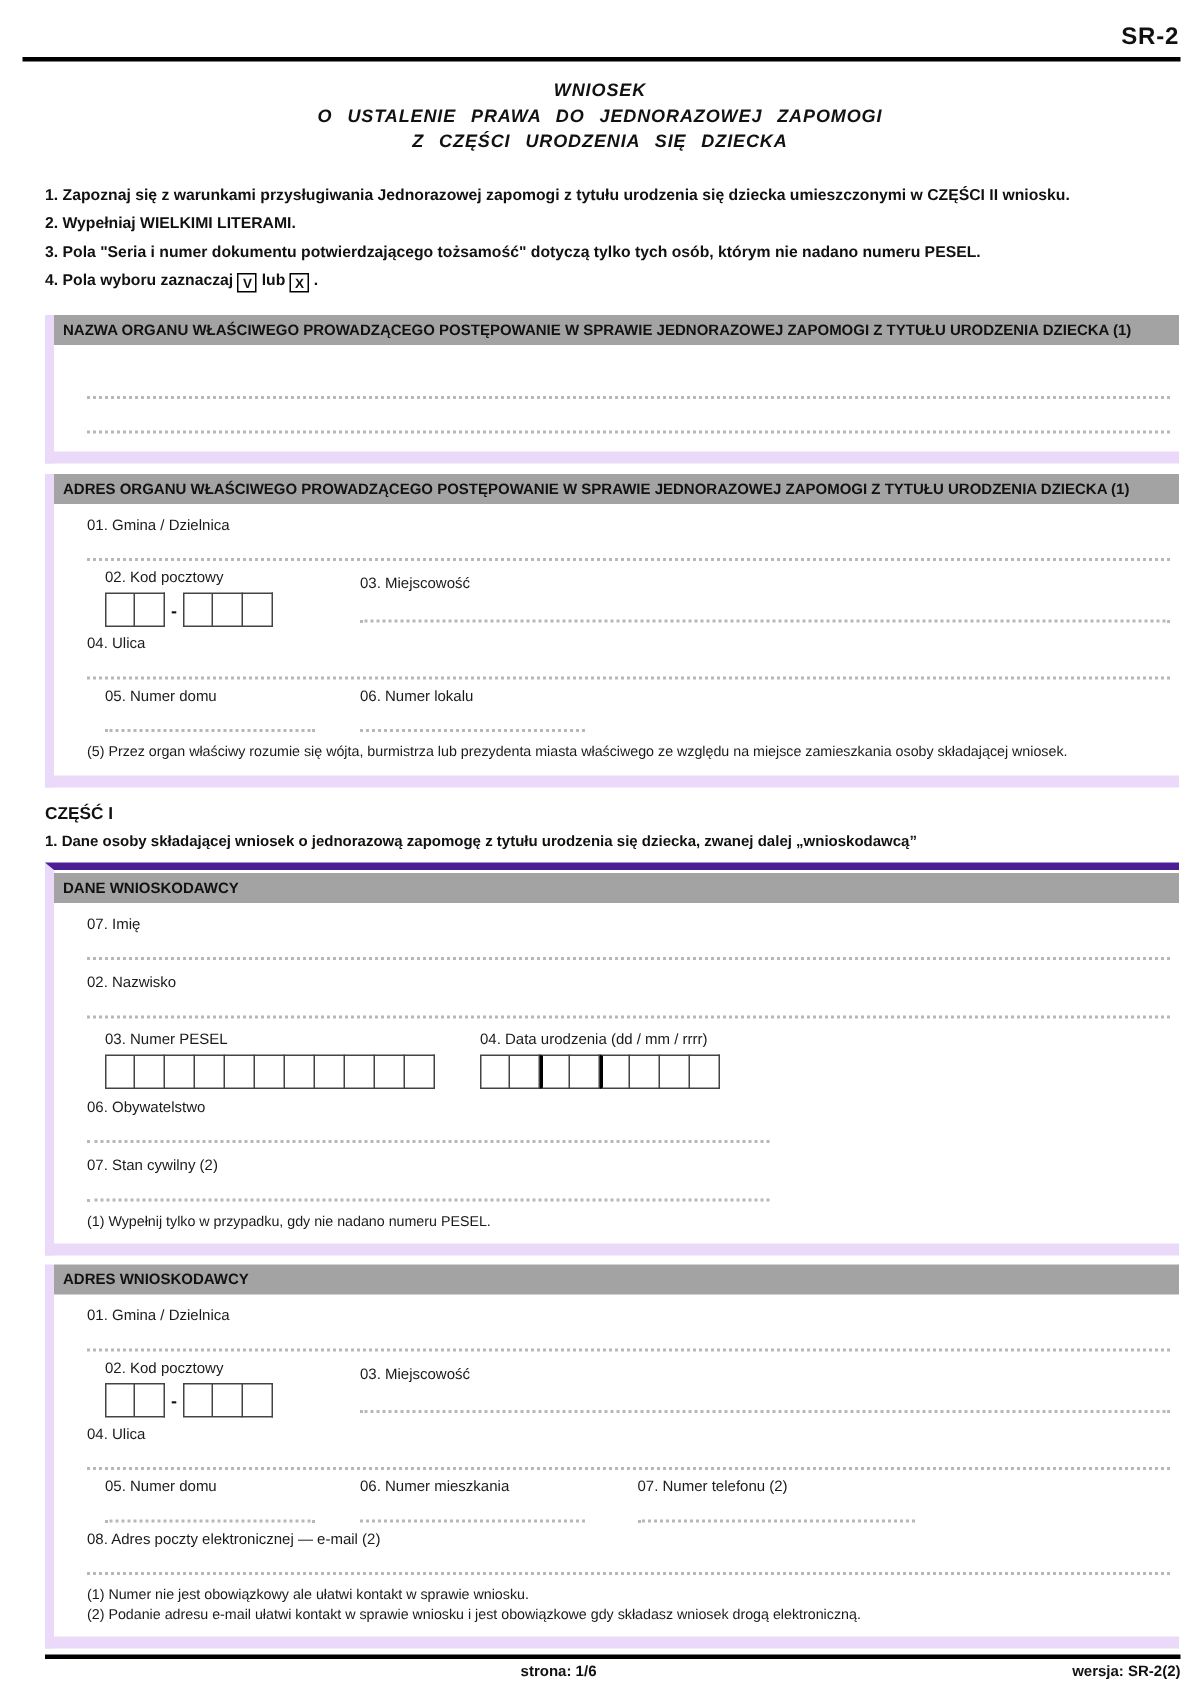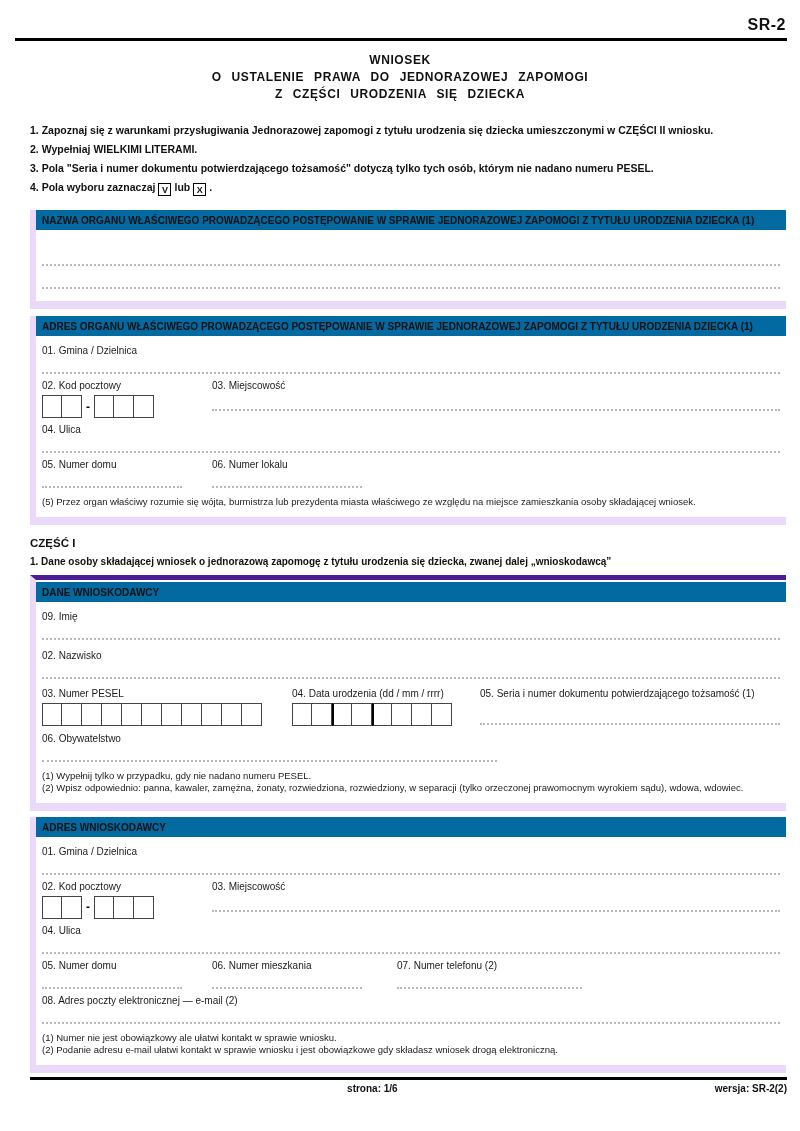--- a/index.html
+++ b/index.html
@@ -9,40 +9,40 @@
     font-family:"Liberation Sans", sans-serif; color:#111;
   }
   .page { padding-top:16px; }
 
   
   .form-code { text-align:right; padding-right:14px; font-size:16px; font-weight:bold; letter-spacing:.5px; }
   .top-rule { margin:4px 13px 0 15px; border-top:3px solid #000; }
 
   
   .title { text-align:center; margin-top:11px; font-weight:bold; font-size:12px;
-           letter-spacing:.6px; word-spacing:6px; line-height:17px; }
+           letter-spacing:.6px; word-spacing:6px; line-height:17px;font-style:italic; }
 
   
   .instructions { margin:18px 14px 0 30px; font-size:10.5px; font-weight:bold; }
   .instructions .instr { line-height:19px; }
   .inline-box { display:inline-block; width:13px; height:13px; border:1px solid #000;
                 font-size:9px; font-weight:bold; text-align:center; line-height:12px;
                 vertical-align:-2px; margin:0 3px; }
 
   
   .section { margin:0 14px 0 30px; background:#fff;
              border-left:6px solid #ead9f8; border-bottom:8px solid #ead9f8; }
   .section.topstrip { border-top:5px solid #4c1d95; }
-  .section-header { background:#0369a1; font-size:10px; font-weight:bold;
+  .section-header { background:#a3a3a3; font-size:10px; font-weight:bold;
                     padding:5px 22px 4px 6px; margin-top:2px; }
-  .section-body { padding:3px 6px 4px 6px; }
+  .section-body { padding:3px 6px 4px 22px; }
 
   .flabel { font-size:10px; color:#1a1a1a; line-height:13px; }
   .wline { height:17px; border-bottom:2px dotted #b8b8b8; }
-  .row { display:flex; align-items:flex-start; }
+  .row { display:flex; align-items:center;margin-left:12px; }
   .field { margin-top:5px; }
 
   
   .boxes { display:flex; margin-top:3px; }
   .box { width:20px; height:23px; background:#fff; border:1px solid #444; border-left:none; }
   .box.first { border-left:1px solid #444; }
   .box.thick { border-left:2px solid #000; }
   .postal { display:flex; align-items:center; }
   .postal .dash { font-weight:bold; margin:0 4px; font-size:12px; }
 
@@ -137,21 +137,21 @@
     </div>
   </div>
 
   <div class="part-heading">CZĘŚĆ I</div>
   <div class="part-sub">1. Dane osoby składającej wniosek o jednorazową zapomogę z tytułu urodzenia się dziecka, zwanej dalej „wnioskodawcą”</div>
 
   <div class="section topstrip">
     <div class="section-header">DANE WNIOSKODAWCY</div>
     <div class="section-body">
       <div class="field">
-        <div class="flabel">09. Imię</div>
+        <div class="flabel">07. Imię</div>
         <div class="wline"></div>
       </div>
       <div class="field" style="margin-top:9px">
         <div class="flabel">02. Nazwisko</div>
         <div class="wline"></div>
       </div>
       <div class="row field" style="margin-top:8px">
         <div style="width:250px">
           <div class="flabel">03. Numer PESEL</div>
           <div class="boxes">
@@ -174,31 +174,30 @@
             <div class="box first"></div>
               <div class="box"></div>
               <div class="box thick"></div>
               <div class="box"></div>
               <div class="box thick"></div>
               <div class="box"></div>
               <div class="box"></div>
               <div class="box"></div>
           </div>
         </div>
-        <div class="col-c" style="padding-left:8px">
-          <div class="flabel">05. Seria i numer dokumentu potwierdzającego tożsamość (1)</div>
-          <div class="wline" style="height:25px"></div>
-        </div>
       </div>
       <div class="field" style="margin-top:6px">
         <div class="flabel">06. Obywatelstwo</div>
         <div class="wline" style="width:455px"></div>
       </div>
+      <div class="field" style="margin-top:9px">
+        <div class="flabel">07. Stan cywilny (2)</div>
+        <div class="wline" style="width:455px"></div>
+      </div>
       <div class="footnote">(1) Wypełnij tylko w przypadku, gdy nie nadano numeru PESEL.</div>
-      <div class="footnote" style="margin-top:0">(2) Wpisz odpowiednio: panna, kawaler, zamężna, żonaty, rozwiedziona, rozwiedziony, w separacji (tylko orzeczonej prawomocnym wyrokiem sądu), wdowa, wdowiec.</div>
       <div style="height:4px"></div>
     </div>
   </div>
 
   <div class="section" style="margin-top:6px">
     <div class="section-header">ADRES WNIOSKODAWCY</div>
     <div class="section-body">
       <div class="field">
         <div class="flabel">01. Gmina / Dzielnica</div>
         <div class="wline"></div>

